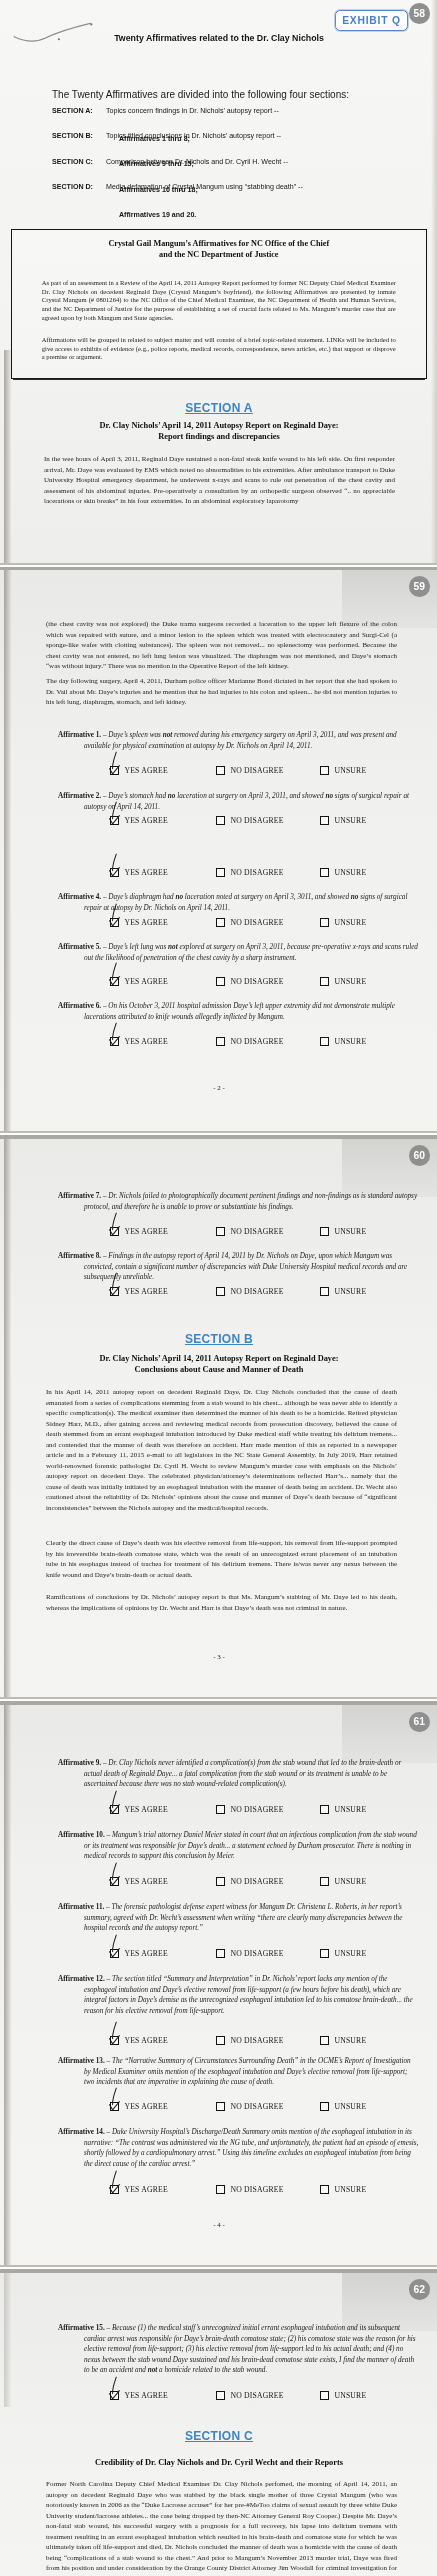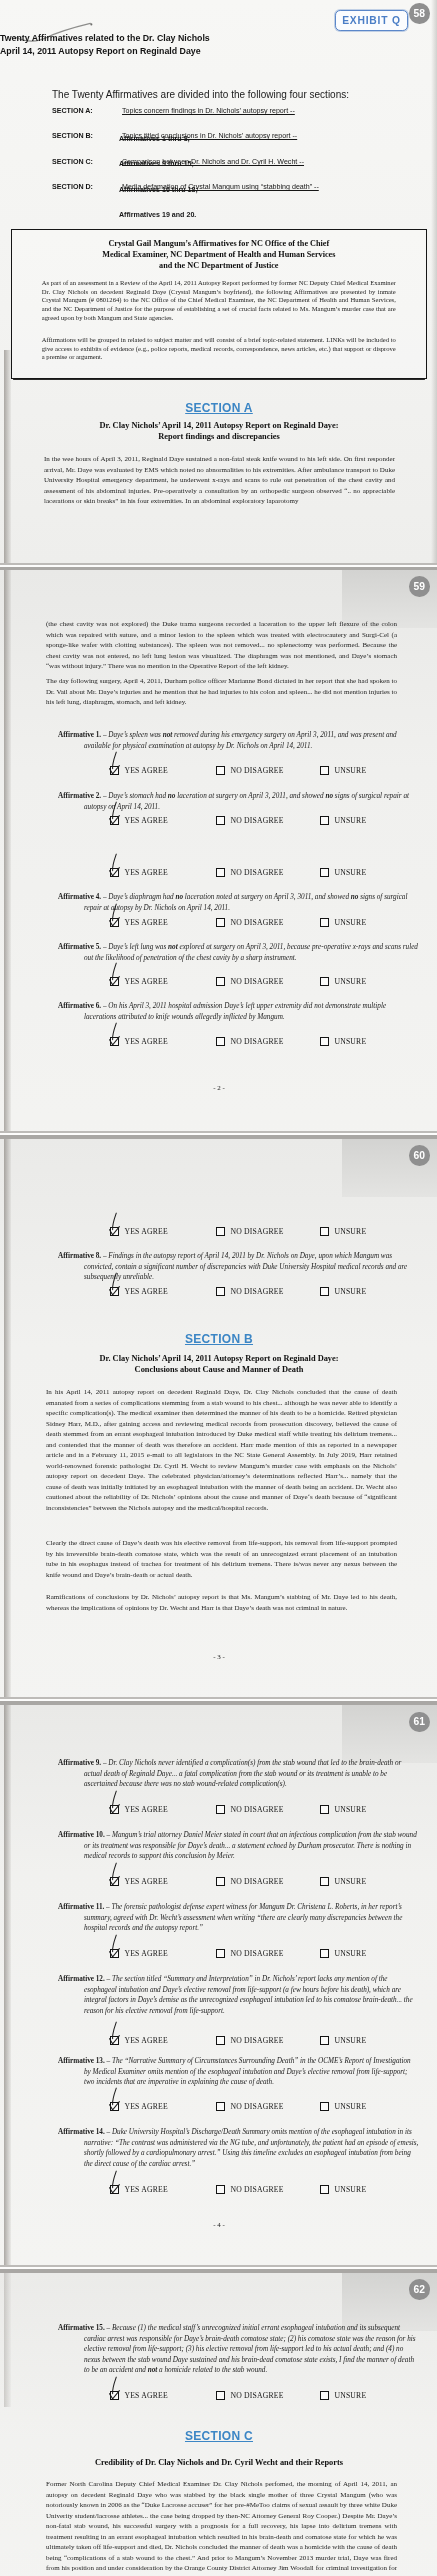--- a/index.html
+++ b/index.html
@@ -18,26 +18,26 @@
   .edge-left{position:absolute;left:4.1px;width:6.7px;background:linear-gradient(to right,rgba(66,58,50,.40),rgba(66,58,50,.05));}
   .edge-right{position:absolute;right:0;width:7.2px;top:0;bottom:0;background:linear-gradient(to left,rgba(150,148,144,.45),rgba(150,148,144,0));}
   .grayrect{position:absolute;left:342px;top:0;width:96px;height:58px;background:linear-gradient(180deg,#d3d3d1,#e4e4e2);}
   .badge{position:absolute;left:409px;width:20.6px;height:20.6px;border-radius:50%;background:#8f8f8f;
          color:#fff;font-family:"Liberation Sans",sans-serif;font-weight:bold;font-size:10.3px;
          display:flex;align-items:center;justify-content:center;}
   .stamp{position:absolute;left:335px;top:10.3px;width:71px;height:18.5px;border:1.5px solid #5b87c9;border-radius:5.2px;
          background:#fbfcfe;box-shadow:0 0 0 1px rgba(91,135,201,.35);
          display:flex;align-items:center;justify-content:center;
          font-family:"Liberation Sans",sans-serif;font-weight:bold;font-size:10.3px;color:#4b7ec6;letter-spacing:0.8px;}
-  .main-title{position:absolute;top:32px;left:0;width:100%;text-align:left;
+  .main-title{position:absolute;top:32px;left:0;width:100%;text-align:center;
          font-family:"Liberation Sans",sans-serif;font-weight:bold;font-size:8.8px;line-height:13px;color:#141414;}
   .intro{position:absolute;top:89px;left:52px;font-family:"Liberation Sans",sans-serif;font-size:10px;color:#1a1a1a;}
   .secrow{position:absolute;left:52px;width:340px;font-family:"Liberation Sans",sans-serif;font-size:7.1px;line-height:10.8px;color:#161616;}
   .secrow .lbl{position:absolute;left:0;top:0;font-weight:bold;}
-  .secrow .l1{position:absolute;left:70px;top:0;width:286px;text-decoration:underline;}
+  .secrow .l1{position:absolute;left:54px;top:0;width:286px;}
   .secrow .l2{position:absolute;left:67px;top:28px;font-weight:bold;}
   .noticebox{position:absolute;left:10.8px;top:229px;width:414px;height:148px;border:1px solid #161616;
          box-shadow:0 3.1px 0 -2.1px #2a2a2a;background:rgba(255,255,255,.25);}
   .box-title{position:absolute;top:8.2px;left:0;width:100%;text-align:center;font-weight:bold;font-size:8.2px;line-height:11px;color:#101010;}
   .box-para{position:absolute;left:30px;width:354px;font-size:6.6px;line-height:8.7px;text-align:justify;color:#1c1c1c;}
   .section-link{position:absolute;left:0;width:100%;text-align:center;}
   .section-link span{color:#3c86c5;font-family:"Liberation Sans",sans-serif;font-weight:bold;font-size:12px;
          text-decoration:underline;letter-spacing:0.3px;cursor:pointer;}
   .doc-heading{position:absolute;left:0;width:100%;text-align:center;font-weight:bold;font-size:8.4px;line-height:11.3px;color:#0f0f0f;}
   .body-para{position:absolute;left:46px;width:351px;font-size:7px;line-height:10.5px;text-align:justify;color:#1e1e1e;}
@@ -65,21 +65,20 @@
     <svg class="crease" width="103" height="36" viewBox="0 0 200 70">
       <path d="M8,52 q34,16 62,2 t86,-28" stroke="#8d8d8b" stroke-width="2.5" fill="none" stroke-linecap="round"></path>
       <circle cx="95" cy="57" r="2" fill="#6f6f6d"></circle>
         <circle cx="158" cy="28" r="2" fill="#6f6f6d"></circle>
     </svg>
     <div class="stamp">EXHIBIT Q</div>
     <div class="badge" style="top:3.1px;">58</div>
 
     <div class="main-title">
       <div>Twenty Affirmatives related to the Dr. Clay Nichols</div>
-      <div>April 14, 2011 Autopsy Report on Reginald Daye</div>
     </div>
 
     <div class="intro">The Twenty Affirmatives are divided into the following four sections:</div>
 
     <div class="secrow" style="top:106px;">
       <span class="lbl">SECTION A:</span>
       <span class="l1">Topics concern findings in Dr. Nichols’ autopsy report  --</span>
       <span class="l2"><strong>Affirmatives 1</strong> thru <strong>8</strong>;</span>
     </div>
     <div class="secrow" style="top:131px;">
@@ -94,21 +93,20 @@
     </div>
     <div class="secrow" style="top:182px;">
       <span class="lbl">SECTION D:</span>
       <span class="l1">Media defamation of Crystal Mangum using “stabbing death”  --</span>
       <span class="l2"><strong>Affirmatives 19</strong> and <strong>20</strong>.</span>
     </div>
 
     <div class="noticebox">
       <div class="box-title">
         <div>Crystal Gail Mangum’s Affirmatives for NC Office of the Chief</div>
-        <div>Medical Examiner, NC Department of Health and Human Services</div>
         <div>and the NC Department of Justice</div>
       </div>
       <div class="box-para" style="top:49px;">As part of an assessment in a Review of the April 14, 2011 Autopsy Report performed by former NC Deputy Chief Medical Examiner Dr. Clay Nichols on decedent Reginald Daye (Crystal Mangum’s boyfriend), the following Affirmatives are presented by inmate Crystal Mangum (# 0801264) to the NC Office of the Chief Medical Examiner, the NC Department of Health and Human Services, and the NC Department of Justice for the purpose of establishing a set of crucial facts related to Ms. Mangum’s murder case that are agreed upon by both Mangum and State agencies.</div>
       <div class="box-para" style="top:106px;">Affirmations will be grouped in related to subject matter and will consist of a brief topic-related statement.  LINKs will be included to give access to exhibits of evidence (e.g., police reports, medical records, correspondence, news articles, etc.) that support or disprove a premise or argument.</div>
     </div>
 
     <div class="section-link" style="top:401px;">
       <span>SECTION A</span>
     </div>
 
@@ -240,21 +238,21 @@
           <span class="cblabel">NO DISAGREE</span>
         </span>
       <span class="cbitem" style="left:320px;">
           <span class="cb"></span>
           <span class="cblabel">UNSURE</span>
         </span>
     </div>
 
     <div class="aff" style="top:431px;">
       <span class="aff-label">Affirmative 6.</span>
-      <span class="aff-text">– On his April 3, 2011 hospital admission Daye’s left upper extremity did not demonstrate multiple lacerations attributed to knife wounds allegedly inflicted by Mangum.</span>
+      <span class="aff-text">– On his October 3, 2011 hospital admission Daye’s left upper extremity did not demonstrate multiple lacerations attributed to knife wounds allegedly inflicted by Mangum.</span>
     </div>
     <div class="cbrow" style="top:467px;">
       <span class="cbitem" style="left:110px;">
           <span class="cb">
             <svg width="15.5" height="25" viewBox="0 0 30 48">
               <path d="M16,2 C11,16 8,26 9,34 M3,34 l6,10 l13,-16" stroke="#1c1c1c" stroke-width="2" fill="none" stroke-linecap="round"></path>
             </svg>
           </span>
           <span class="cblabel">YES AGREE</span>
         </span>
@@ -275,20 +273,24 @@
     <div class="sep-thin"></div>
       <div class="sep-gap"></div>
       <div class="sep-thick"></div>
   </div>
 
   <div class="page" id="page-3">
     <div class="grayrect"></div>
     <div class="edge-left" style="top:0;bottom:0;"></div>
     <div class="badge" style="top:6.2px;">60</div>
 
+    <div class="aff" style="top:52px;">
+      <span class="aff-label">Affirmative 7.</span>
+      <span class="aff-text">– Dr. Nichols failed to photographically document pertinent findings and non-findings as is standard autopsy protocol, and therefore he is unable to prove or substantiate his findings.</span>
+    </div>
     <div class="cbrow" style="top:88px;">
       <span class="cbitem" style="left:110px;">
           <span class="cb">
             <svg width="15.5" height="25" viewBox="0 0 30 48">
               <path d="M16,2 C11,16 8,26 9,34 M3,34 l6,10 l13,-16" stroke="#1c1c1c" stroke-width="2" fill="none" stroke-linecap="round"></path>
             </svg>
           </span>
           <span class="cblabel">YES AGREE</span>
         </span>
       <span class="cbitem" style="left:216px;">

